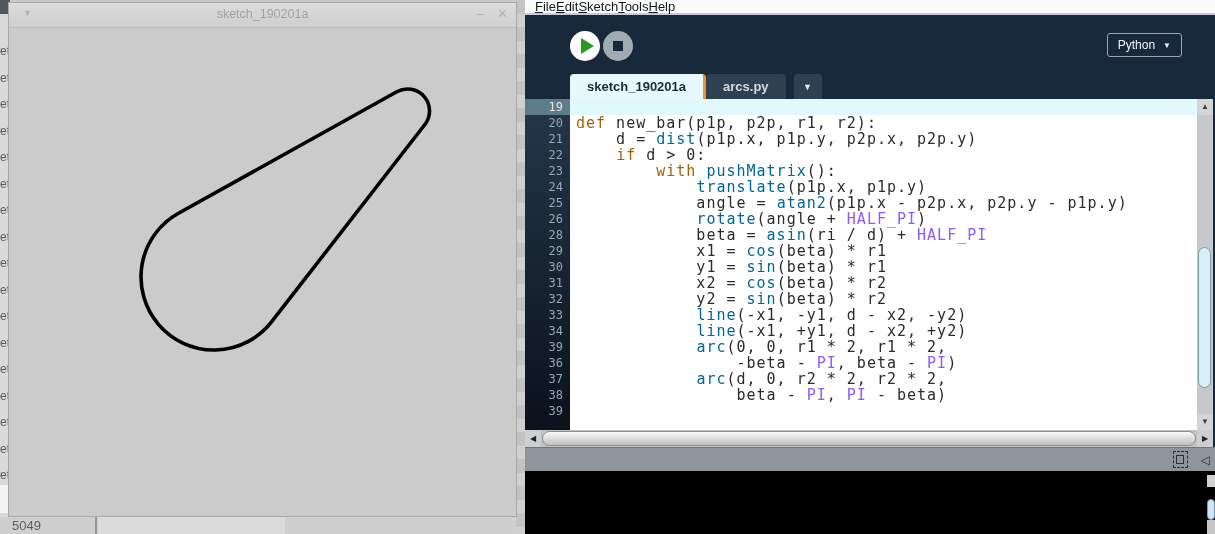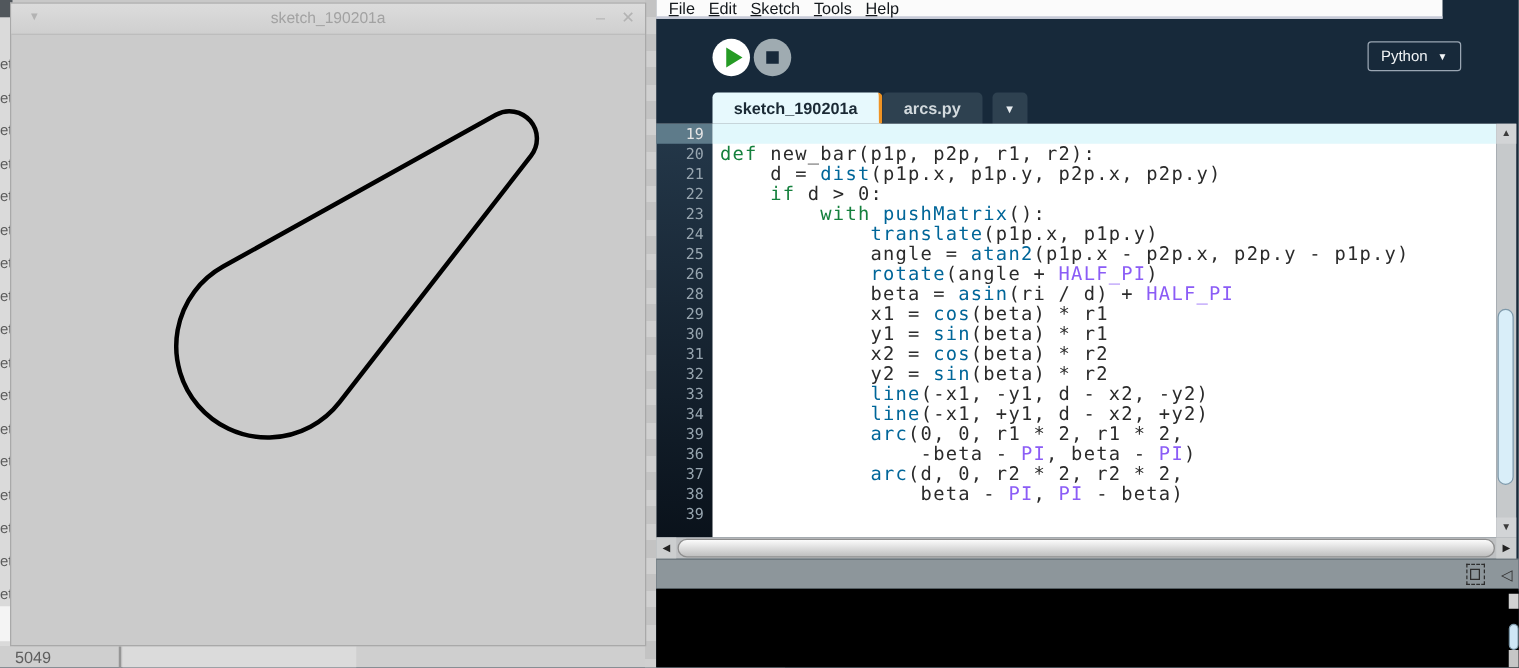--- a/index.html
+++ b/index.html
@@ -26,27 +26,27 @@
       background:linear-gradient(#dcdcdc,#cfcfcf);border-bottom:1px solid #bdbdbd;}
   .sketch-title .ttl{position:absolute;left:0;right:0;top:4px;text-align:center;
       font-size:12.5px;color:#a2a2a2;}
   .sketch-title .shade{position:absolute;left:14px;top:5px;font-size:9px;color:#b3b3b3;}
   .sketch-title .minb{position:absolute;right:32px;top:3px;font-size:13px;color:#b3b3b3;}
   .sketch-title .clsb{position:absolute;right:8px;top:3px;font-size:13px;color:#b3b3b3;}
   .sketch-canvas{position:absolute;left:1px;top:24px;width:507px;height:489px;}
 
   
   .ide{position:absolute;left:525px;top:0;width:690px;height:534px;background:#17293a;}
-  .menubar{position:absolute;left:0;top:0;width:629px;height:15px;background:#fbfbfb;
-      border-bottom:2px solid #c6cad8;display:flex;align-items:center;gap:11px;padding-left:10px;
+  .menubar{position:absolute;left:0;top:0;width:690px;height:15px;background:#fbfbfb;
+      border-bottom:2px solid #c6cad8;display:flex;align-items:center;padding-left:10px;
       box-sizing:border-box;}
   .menu-item{display:inline-block;font-size:13px;color:#14181c;line-height:15px;}
   .menu-item::first-letter{text-decoration:underline;}
 
-  .toolbar{position:absolute;left:0;top:17px;width:652px;height:57px;}
+  .toolbar{position:absolute;left:0;top:17px;width:652px;height:57px;padding-left:13px;}
   .btn-run{position:absolute;left:45px;top:14px;width:30px;height:30px;border-radius:50%;
       background:#ffffff;}
   .btn-run .tri{position:absolute;left:11px;top:7px;width:0;height:0;
       border-left:13px solid #259b24;border-top:8px solid transparent;border-bottom:8px solid transparent;}
   .btn-stop{position:absolute;left:78px;top:14px;width:30px;height:30px;border-radius:50%;
       background:#9fabb1;}
   .btn-stop .sq{position:absolute;left:10px;top:10px;width:10px;height:10px;background:#17293a;}
   .mode-btn{position:absolute;right:8px;top:16px;height:24px;border:1px solid #9aa6b3;
       border-radius:3px;color:#f2f5f7;font-size:12px;display:flex;align-items:center;
       padding:0 10px;gap:8px;box-sizing:border-box;}
@@ -64,21 +64,21 @@
   .gutter-bg{position:absolute;left:0;top:0;width:45px;height:331px;
       background:linear-gradient(#24384a,#0a121b);}
   .code-lines{position:absolute;left:0;top:0;width:672px;}
   .crow{display:flex;height:16px;}
   .gut{width:45px;flex:0 0 45px;box-sizing:border-box;text-align:right;padding-right:7px;
       font-family:"DejaVu Sans Mono",monospace;font-size:12px;line-height:16px;color:#98a6b0;}
   .code{flex:1;white-space:pre;font-family:"DejaVu Sans Mono",monospace;font-size:15px;
       letter-spacing:1px;line-height:16px;padding-left:6px;color:#2b2b2b;}
   .crow.cur .gut{background:#5e7b8a;color:#e5e5e5;}
   .crow.cur .code{background:#e1f8fc;}
-  .tk-kw{color:#15803d;}
+  .tk-kw{color:#a16207;}
   .tk-fn{color:#006699;}
   .tk-c{color:#8b5cf6;}
   .tk-p{color:#2b2b2b;}
 
   
   .vscroll{position:absolute;left:672px;top:99px;width:16px;height:331px;background:#c6c9cb;}
   .vs-btn{position:absolute;left:0;width:16px;height:16px;background:#d2d4d6;color:#3c3c3c;
       font-size:8px;text-align:center;line-height:16px;}
   .vs-up{top:0;}.vs-down{bottom:0;}
   .vs-thumb{position:absolute;left:1px;top:148px;width:13px;height:141px;background:#d9eef9;

